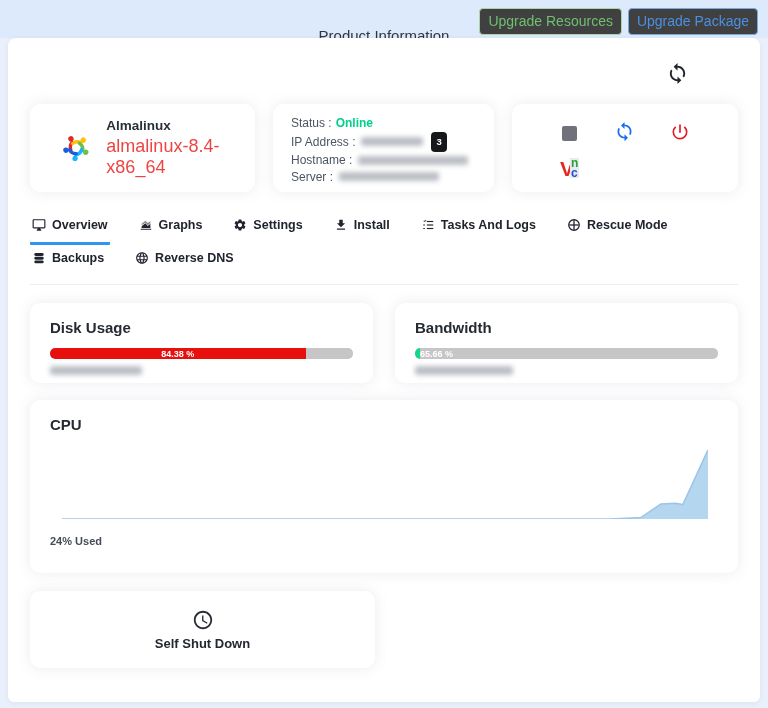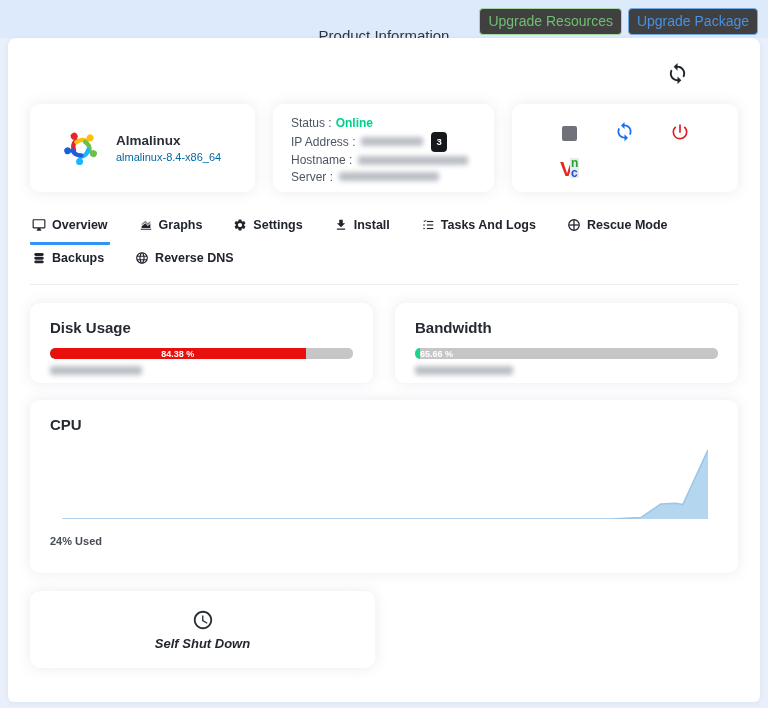--- a/index.html
+++ b/index.html
@@ -26,21 +26,21 @@
   .page-title { text-align:center; font-size:21px; font-weight:500;
     color:#39404d; margin-top:14px; letter-spacing:.3px; }
 
   
   .cards-row { display:flex; gap:18px; margin-top:16px; height:88px; }
   .card { background:#fff; border-radius:10px;
     box-shadow:0 0 14px rgba(90,100,130,.13); }
   .os-card { flex:0 0 225px; display:flex; align-items:center; padding:0 16px 0 30px; }
   .os-text { margin-left:14px; }
   .os-name { font-size:13.5px; font-weight:700; color:#2a2f38; }
-  .os-template { font-size:11px; color:#0369a1; margin-top:3px; }
+  .os-template { font-size:18px; color:#ef4444; margin-top:3px; }
 
   .status-card { flex:1 1 auto; padding:11px 18px; font-size:12px; color:#4d5563; }
   .status-card .row { line-height:16.5px; white-space:nowrap; display:flex; align-items:center; }
   .ok { color:#00d18a; font-weight:700; margin-left:4px; }
   .redact { display:inline-block; height:9px; background:#a9aeb6; opacity:.8;
     border-radius:2px; filter:blur(2.5px); margin-left:6px; }
   .count-badge { display:inline-block; margin-left:8px; background:#17181c; color:#fff;
     font-size:9.5px; font-weight:700; padding:2px 5px; border-radius:4px; }
 
   .controls-card { flex:0 0 226px; padding:14px 30px 10px;
@@ -76,21 +76,21 @@
 
   
   .cpu-card { margin-top:17px; height:173px; padding:16px 20px; }
   .cpu-chart-wrap { margin-top:14px; margin-left:12px; margin-right:10px; height:72px; }
   .cpu-used { font-size:11px; font-weight:600; color:#464c55; margin-top:16px; }
 
   
   .shutdown-card { margin-top:18px; width:345px; height:77px; padding:12px;
     display:flex; flex-direction:column; align-items:center; justify-content:center;
     gap:5px; cursor:pointer; }
-  .shutdown-label { font-size:13px; font-weight:700; color:#23272f;font-style:italic; }
+  .shutdown-label { font-size:13px; font-weight:700; color:#23272f; }
 </style>
 </head>
 <body>
 
 <div class="topbar">
   <div class="topbar-title">Product Information</div>
   <div class="topbar-actions">
     <button class="btn btn-green">Upgrade Resources</button>
     <button class="btn btn-blue">Upgrade Package</button>
   </div>

